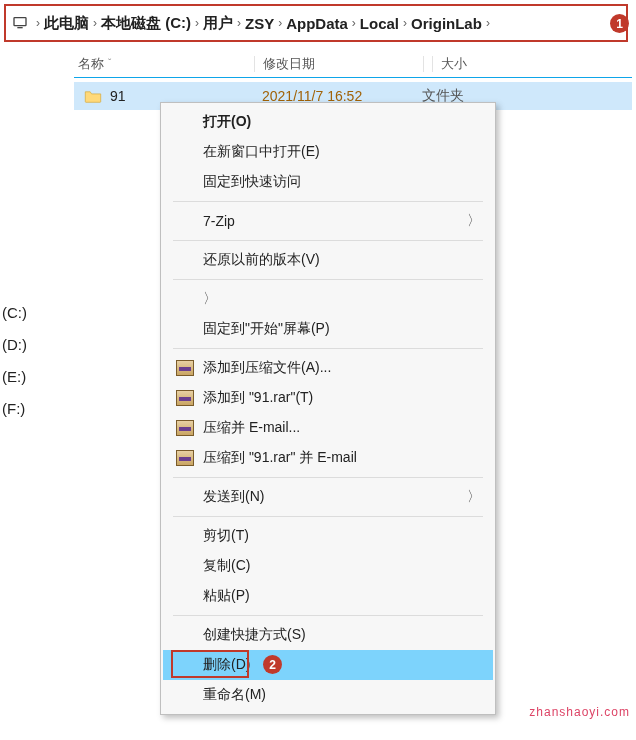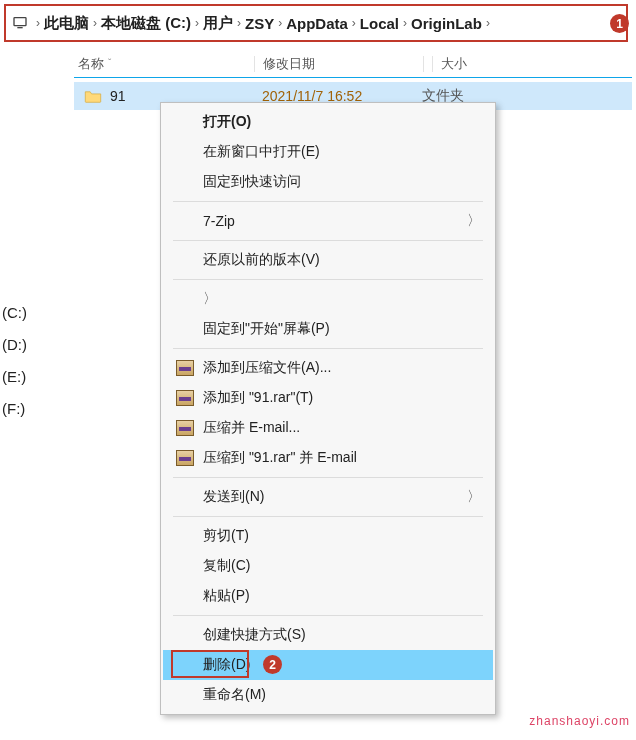--- a/index.html
+++ b/index.html
@@ -45,21 +45,21 @@
   .msep { height: 1px; background: #dcdcdc; margin: 4px 10px; }
 
   .callout2 { top: 5px; left: 256px; position:absolute; }
   .mi.highlight { position: relative; }
   .delete-box { position:absolute; left:8px; top:0; width:78px; height:28px; border:2px solid #c0392b; pointer-events:none;}
 
   
   .winrar-box { width:18px; height:16px; background: linear-gradient(#e8cfa2, #c9a563); border:1px solid #7a5b2a; position:relative;}
   .winrar-box:before{content:"";position:absolute;left:2px;right:2px;top:6px;height:4px;background:#6a3d8f;}
   .defender-icon{width:18px;height:18px;}
-  .watermark{position:absolute; right:6px; bottom:12px; color:#d46; font-size:12px; letter-spacing:1px;}
+  .watermark{position:absolute; right:6px; bottom:21px; color:#d46; font-size:12px; letter-spacing:1px;}
 </style>
 </head>
 <body>
 
 <div class="addressbar">
   <svg class="nav-icon" viewBox="0 0 24 24">
       <rect x="3" y="4" width="18" height="12" rx="1" fill="none" stroke="#444" stroke-width="2"></rect>
       <rect x="8" y="18" width="8" height="2" fill="#444"></rect>
     </svg>
   <span class="bc-sep">›</span>

